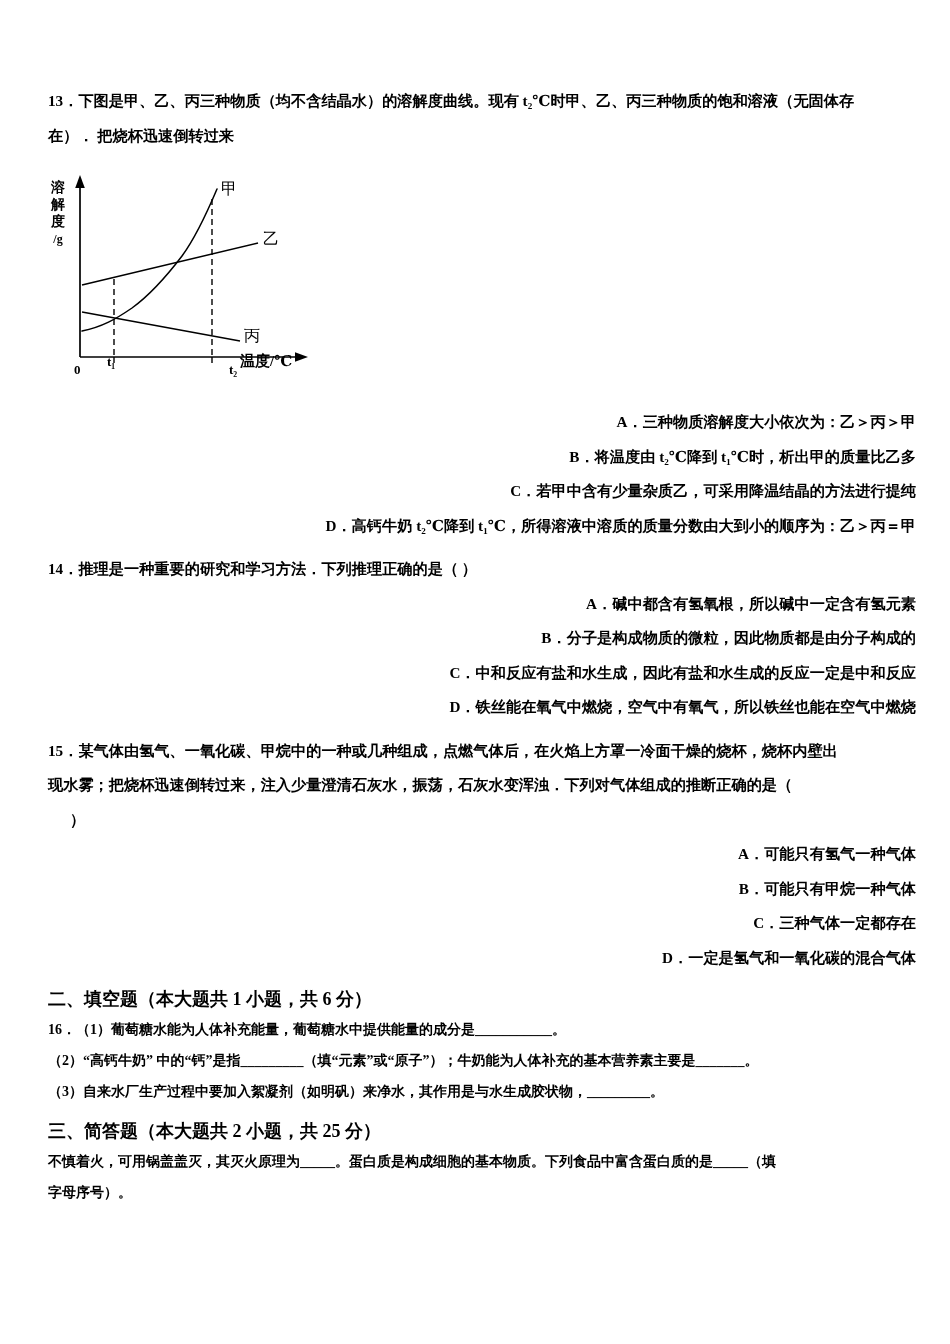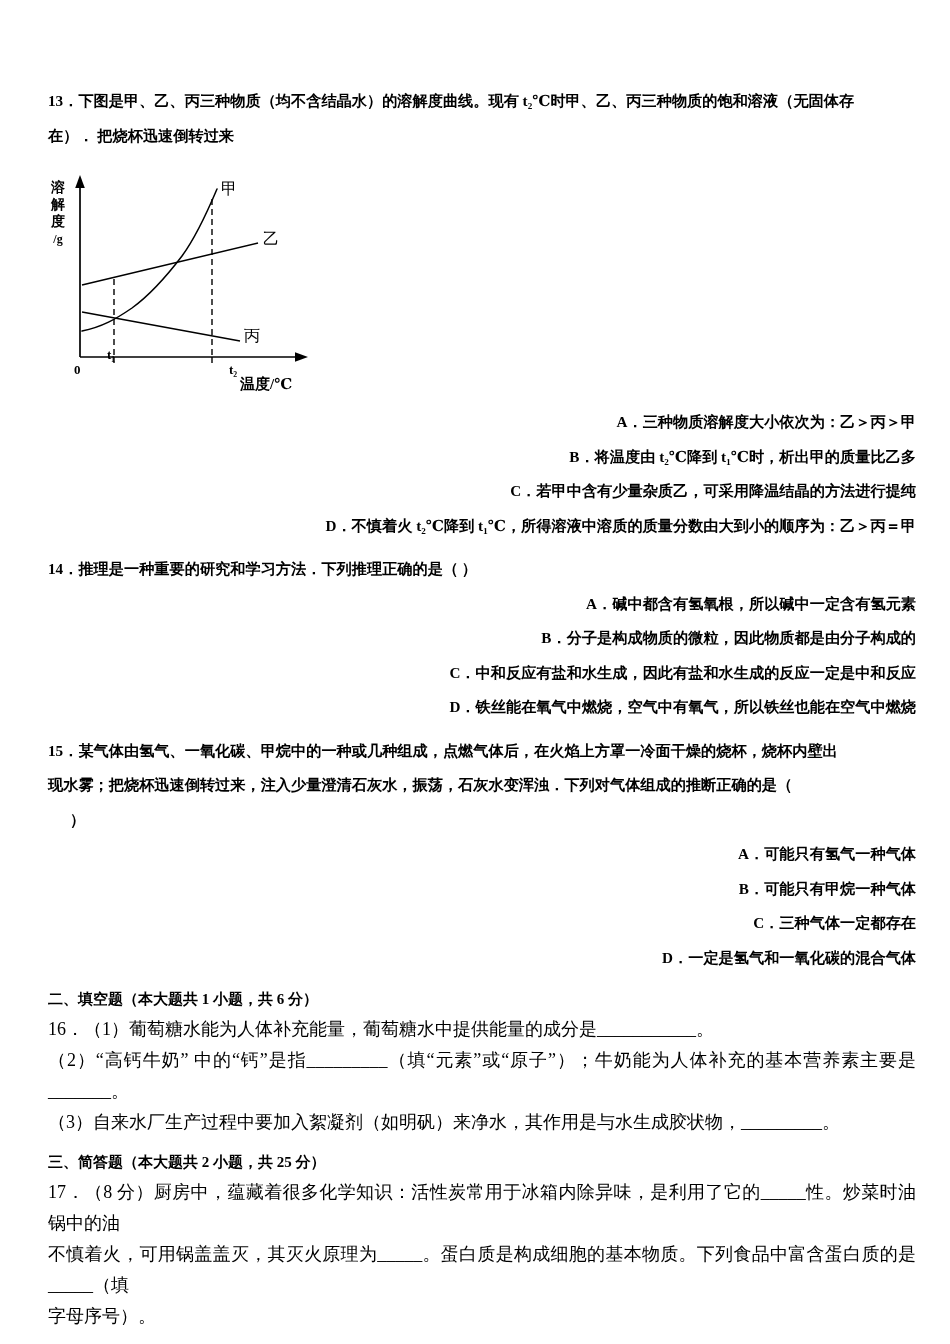--- a/index.html
+++ b/index.html
@@ -41,29 +41,29 @@
     line-height: 34.5px;
     font-weight: 700;
     margin: 0 0 0 26px;
     text-align: right;
   }
   .opt .lbl {
     display: inline-block;
     min-width: 26px;
   }
   .sect {
-    font-size: 15px;
+    font-size: 18px;
     line-height: 30px;
     font-weight: 700;
     margin: 0;
   }
   .sub {
-    font-size: 18px;
+    font-size: 14px;
     line-height: 31px;
-    font-weight: 400;
+    font-weight: 700;
     margin: 0;
     text-align: justify;
   }
 
   
   .gap-sm { height: 9px; }
   .gap-md { height: 17px; }
 
   
   .figure {
@@ -116,38 +116,38 @@
           <span>解</span><br>
           <span>度</span><br>
           <span style="font-size:12px;">/g</span>
         </div>
 
         <div style="position:absolute; left:167px; top:12px; font-size:16px; font-weight:400;">甲</div>
         <div style="position:absolute; left:209px; top:62px; font-size:16px; font-weight:400;">乙</div>
         <div style="position:absolute; left:190px; top:159px; font-size:16px; font-weight:400;">丙</div>
 
         <div style="position:absolute; left:20px; top:195px; font-size:13px; font-weight:700;">0</div>
-        <div style="position:absolute; left:53px; top:180px; font-size:13px; font-weight:700;">t₁</div>
+        <div style="position:absolute; left:53px; top:187px; font-size:13px; font-weight:700;">t₁</div>
         <div style="position:absolute; left:151px; top:195px; font-size:13px; font-weight:700;margin-left:24px;">t₂</div>
-        <div style="position:absolute; left:186px; top:208px; font-size:15px; font-weight:700;">温度/℃</div>
+        <div style="position:absolute; left:186px; top:185px; font-size:15px; font-weight:700;">温度/℃</div>
       </div>
 
       <div class="gap-md"></div>
 
       <p class="opt">
         <span class="lbl">A．</span><span>三种物质溶解度大小依次为：乙＞丙＞甲</span>
       </p>
       <p class="opt">
         <span class="lbl">B．</span><span>将温度由 t₂℃降到 t₁℃时，析出甲的质量比乙多</span>
       </p>
       <p class="opt">
         <span class="lbl">C．</span><span>若甲中含有少量杂质乙，可采用降温结晶的方法进行提纯</span>
       </p>
       <p class="opt">
-        <span class="lbl">D．</span><span>不慎着火 t₂℃降到 t₁℃，所得溶液中溶质的质量分数由大到小的顺序为：乙＞丙＝甲</span>
+        <span class="lbl">D．</span><span>高钙牛奶 t₂℃降到 t₁℃，所得溶液中溶质的质量分数由大到小的顺序为：乙＞丙＝甲</span>
       </p>
     </div>
 
     <div class="gap-sm"></div>
 
     <div>
       <p class="qstem">14．推理是一种重要的研究和学习方法．下列推理正确的是（      ）</p>
       <p class="opt">
         <span class="lbl">A．</span><span>碱中都含有氢氧根，所以碱中一定含有氢元素</span>
       </p>
@@ -188,19 +188,18 @@
       <p class="sect">二、填空题（本大题共 1 小题，共 6 分）</p>
       <p class="sub">16．（1）葡萄糖水能为人体补充能量，葡萄糖水中提供能量的成分是___________。</p>
       <p class="sub">（2）“高钙牛奶” 中的“钙”是指_________（填“元素”或“原子”）；牛奶能为人体补充的基本营养素主要是_______。</p>
       <p class="sub">（3）自来水厂生产过程中要加入絮凝剂（如明矾）来净水，其作用是与水生成胶状物，_________。</p>
     </div>
 
     <div class="gap-sm"></div>
 
     <div>
       <p class="sect">三、简答题（本大题共 2 小题，共 25 分）</p>
-      <p class="sub">17．（8 分）厨房中，蕴藏着很多化学知识：活性炭常用于冰箱内除异味，是利用了它的_____性。炒菜时油锅中的油</p>
       <p class="sub">不慎着火，可用锅盖盖灭，其灭火原理为_____。蛋白质是构成细胞的基本物质。下列食品中富含蛋白质的是_____（填</p>
       <p class="sub">字母序号）。</p>
     </div>
 
   </div>
 </div>
 
 </body></html>

